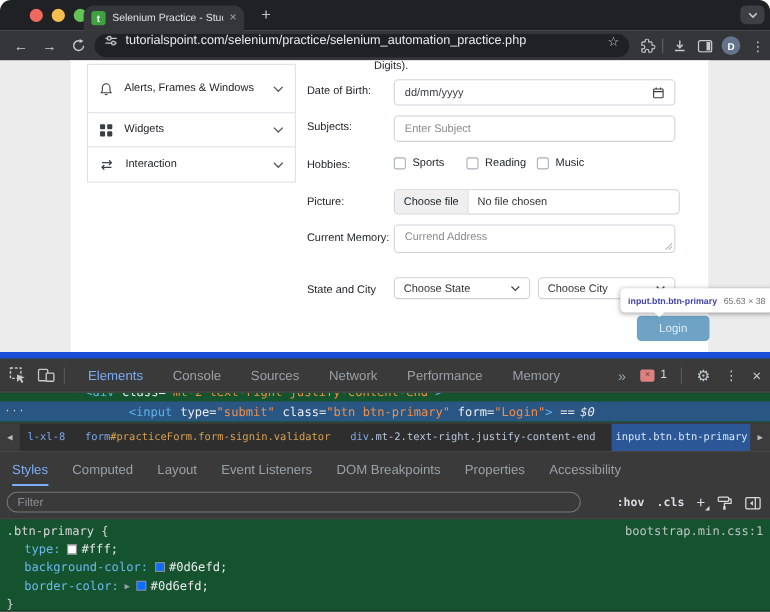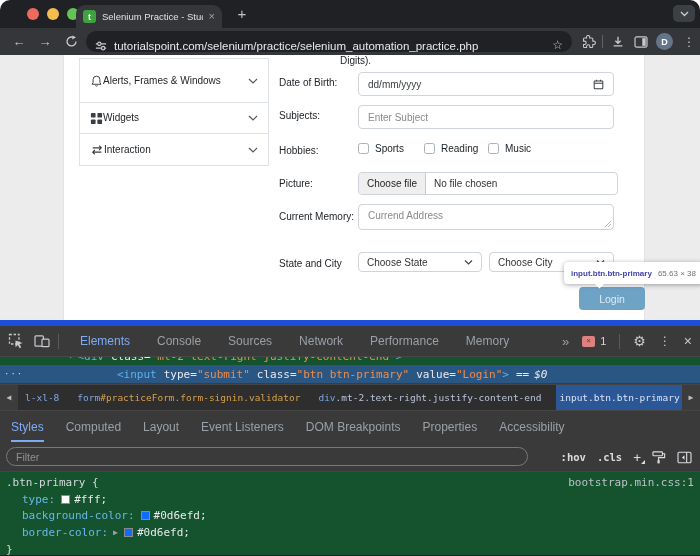--- a/index.html
+++ b/index.html
@@ -13,33 +13,33 @@
 .light{width:12px;height:12px;border-radius:50%}
 .light.r{background:#ee6a5f}.light.y{background:#f5bd4f}.light.g{background:#61c454}
 .tab{position:absolute;left:76px;top:5px;width:146px;height:23px;background:#35363a;border-radius:9px 9px 0 0;display:flex;align-items:center;padding:0 7px;gap:6px}
 .favicon{width:13px;height:13px;border-radius:3px;background:#3fa13f;color:#fff;font-size:9px;font-weight:bold;display:flex;align-items:center;justify-content:center;flex:none}
 .tab-title{flex:1;color:#dfe1e5;font-size:9.5px;white-space:nowrap;overflow:hidden}
 .tab-close{color:#9aa0a6;font-size:11px;line-height:1;flex:none}
 .newtab{position:absolute;left:232px;top:5px;color:#c0c3c7;font-size:15px;width:20px;text-align:center}
 .tabsearch{position:absolute;right:5px;top:5px;width:22px;height:17px;background:#3c4043;border-radius:5px;display:flex;align-items:center;justify-content:center}
 .toolbar{position:absolute;top:28px;left:0;right:0;height:27px;background:#35363a}
 .navic{position:absolute;top:0;height:27px;width:22px;display:flex;align-items:center;justify-content:center;color:#c6c9cd;font-size:13px}
-.urlpill{position:absolute;left:86px;top:3px;width:486px;height:21px;border-radius:11px;background:#202124;display:flex;align-items:flex-end;padding:0 9px;gap:7px}
+.urlpill{position:absolute;left:86px;top:3px;width:486px;height:21px;border-radius:11px;background:#202124;display:flex;align-items:flex-start;padding:0 9px;gap:7px}
 .url{flex:1;color:#e8eaed;font-size:11.5px;white-space:nowrap;overflow:hidden}
 .star{color:#c6c9cd;font-size:12px;flex:none}
 .chromeic{position:absolute;top:0;height:27px;display:flex;align-items:center;justify-content:center;width:22px;color:#c6c9cd}
 .divid{position:absolute;top:7px;width:1px;height:13px;background:#5f6368}
 .avatar{position:absolute;left:656px;top:5px;width:17px;height:17px;border-radius:50%;background:#64748b;color:#fff;font-size:9px;font-weight:bold;display:flex;align-items:center;justify-content:center}
 .kebab{color:#c6c9cd;font-size:12px}
 
 
 .page{position:absolute;top:55px;left:0;width:700px;height:265px;background:#ececec}
 .card{position:absolute;left:63px;top:0;width:582px;height:265px;background:#fff;border-left:1px solid #e3e3e3;border-right:1px solid #e3e3e3}
 .accordion{position:absolute;left:15px;top:3px;width:190px;border:1px solid #dee2e6;background:#fff}
-.accitem{display:flex;align-items:center;padding:0 10px;border-bottom:1px solid #dee2e6}
+.accitem{display:flex;align-items:center;padding:0 10px;gap:10px;border-bottom:1px solid #dee2e6}
 .accitem:last-child{border-bottom:none}
 .accitem .lbl{font-size:10px;color:#212529;line-height:12px}
 .accchev{margin-left:auto;flex:none}
 .flabel{position:absolute;left:215px;font-size:10px;color:#212529}
 .fclip{position:absolute;left:276px;top:0px;font-size:10px;color:#212529}
 .finput{position:absolute;left:294px;width:256px;height:24px;border:1px solid #ced4da;border-radius:4px;background:#fff;display:flex;align-items:center;padding:0 9px;font-size:10px}
 .finput .ph{color:#8a8a8a}
 .finput .val{color:#3c4043}
 .cbrow{position:absolute;left:294px;display:flex;align-items:center}
 .cb{width:11px;height:11px;border:1px solid #a9b1b9;border-radius:2.5px;background:#fff;flex:none}
@@ -332,21 +332,21 @@
       <div class="trow selected" style="padding-left:117px">
         <span class="gutter">···</span>
         <span class="tk-tag">&lt;input</span>
           <span class="sp"></span>
           <span class="tk-attr">type=</span>
           <span class="tk-val">"submit"</span>
           <span class="sp"></span>
           <span class="tk-attr">class=</span>
           <span class="tk-val">"btn btn-primary"</span>
           <span class="sp"></span>
-          <span class="tk-attr">value=</span>
+          <span class="tk-attr">form=</span>
           <span class="tk-val">"Login"</span>
           <span class="tk-close">&gt;</span>
         <span class="tk-eq">==</span>
           <span class="tk-var">$0</span>
       </div>
     </div>
 
     <div class="dt-crumbs">
       <span class="crumbnav">◀</span>
       <div class="crumbs-inner">

